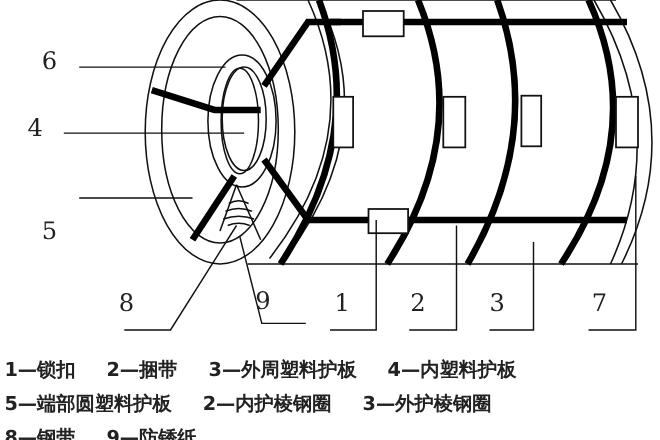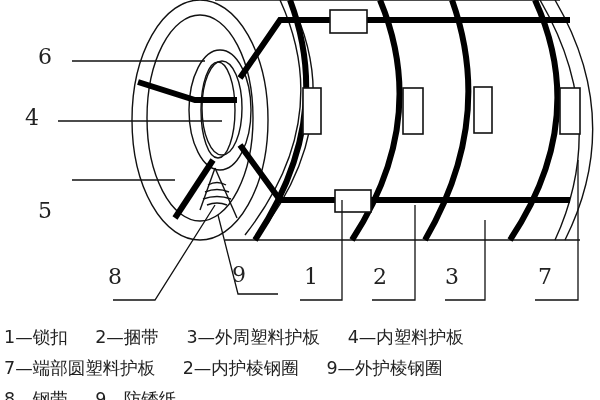--- a/index.html
+++ b/index.html
@@ -1,20 +1,20 @@
 <!DOCTYPE html>
 <html><head>
   <meta charset="utf-8">
   <style>
     html, body { margin: 0; padding: 0; background: #ffffff; }
     body { width: 600px; height: 400px; overflow: hidden; position: relative; font-family: "DejaVu Serif", serif; }
     #diagram { position: absolute; left: 0; top: 0; width: 600px; height: 310px; }
     .num { position: absolute; font-family: "DejaVu Serif", serif; font-size: 22px; color: #222; line-height: 1; }
     .legend { position: absolute; left: 4px; top: 322px; width: 596px; font-family: "DejaVu Sans", sans-serif; font-size: 17.5px; color: #222; line-height: 31px; white-space: nowrap; }
-    .legend-row { height: 31px; }
+    .legend-row { height: 31px; font-weight: bold; }
     .legend-item { display: inline-block; margin-right: 22px; }
   </style>
 </head>
 <body>
 
 <div id="diagram">
   <svg width="600" height="310" viewBox="0 0 600 310">
     <g fill="none" stroke="#111" stroke-width="1.4">
 
       <ellipse cx="200" cy="120" rx="68" ry="120"></ellipse>
@@ -88,21 +88,21 @@
 </div>
 
 <div class="legend">
   <div class="legend-row">
     <span class="legend-item">1—锁扣</span>
     <span class="legend-item">2—捆带</span>
     <span class="legend-item">3—外周塑料护板</span>
     <span class="legend-item">4—内塑料护板</span>
   </div>
   <div class="legend-row">
-    <span class="legend-item">7—端部圆塑料护板</span>
+    <span class="legend-item">5—端部圆塑料护板</span>
     <span class="legend-item">2—内护棱钢圈</span>
-    <span class="legend-item">9—外护棱钢圈</span>
+    <span class="legend-item">3—外护棱钢圈</span>
   </div>
   <div class="legend-row">
     <span class="legend-item">8—钢带</span>
     <span class="legend-item">9—防锈纸</span>
   </div>
 </div>
 
 </body></html>

